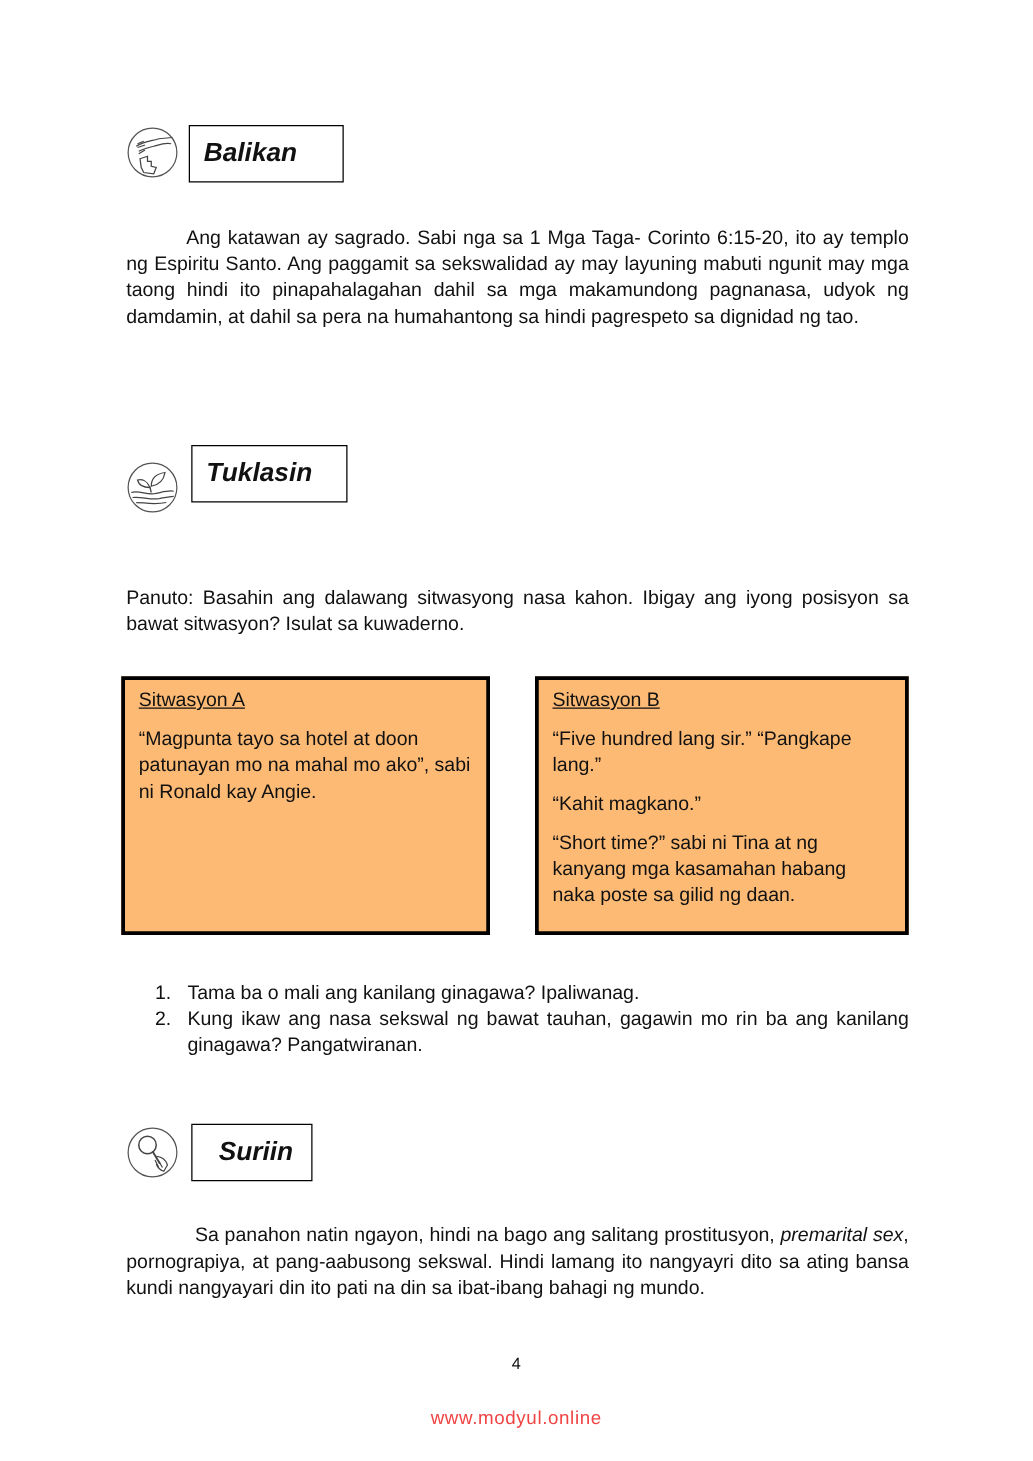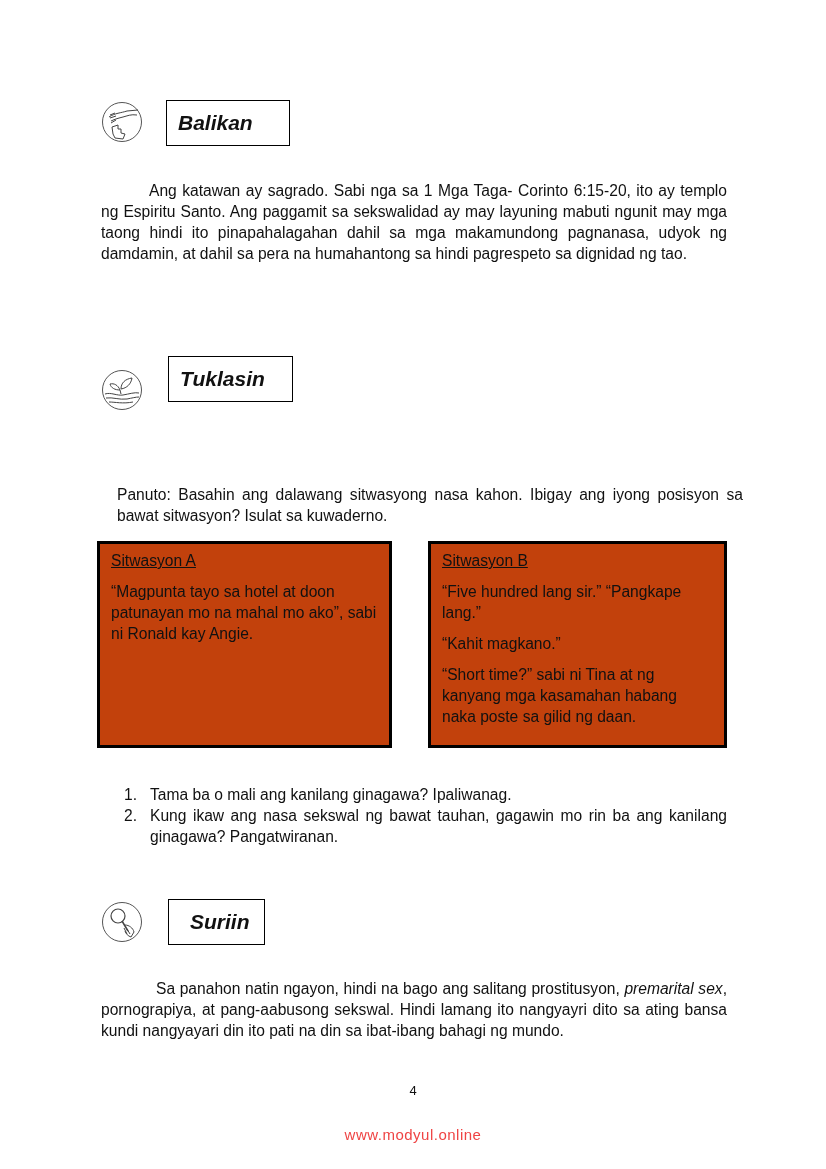--- a/index.html
+++ b/index.html
@@ -2,25 +2,25 @@
 <html><head>
 <meta charset="utf-8">
 <style>
   html, body { margin: 0; padding: 0; background: #ffffff; }
   body { width: 826px; height: 1169px; position: relative; overflow: hidden;
          font-family: "Liberation Sans", sans-serif; color: #111; }
   .sec-icon { position: absolute; width: 42px; height: 42px; }
   .sec-icon svg { width: 42px; height: 42px; display: block; }
   .sec-title { position: absolute; border: 1px solid #000; background: #fff;
                font-weight: bold; font-style: italic; font-size: 21px;
-               box-sizing: border-box; padding-left: 11px; display: flex; align-items: center; margin-left: 15px; }
+               box-sizing: border-box; padding-left: 11px; display: flex; align-items: center; }
   .para { position: absolute; left: 101px; width: 626px; font-size: 15.6px; line-height: 21px;
           text-align: justify; }
   .indent { text-indent: 48px; }
-  .box { position: absolute; border: 3px solid #000; box-sizing: border-box; background: #c2410c;
+  .box { position: absolute; border: 3px solid #000; box-sizing: border-box; background: #fdba74;
          font-size: 15.6px; line-height: 21px; padding: 6px 10px 0 11px; }
   .box .heading { text-decoration: underline; margin-bottom: 10px; }
   .box p { margin: 0 0 10px 0; }
   .qlist { position: absolute; left: 124px; width: 603px; margin: 0; padding: 0; list-style: none;
            font-size: 15.6px; line-height: 21px; }
   .qlist li { position: relative; padding-left: 26px; text-align: justify; }
   .qlist .num { position: absolute; left: 0; top: 0; }
   .pagenum { position: absolute; left: 0; width: 826px; top: 1083px; text-align: center; font-size: 13px; }
   .watermark { position: absolute; left: 0; width: 826px; top: 1126px; text-align: center;
                font-size: 15px; color: #ef4444; letter-spacing: 0.5px; }
@@ -47,21 +47,21 @@
     <circle cx="21" cy="21" r="19.5" fill="none" stroke="#555" stroke-width="1"></circle>
     <path d="M20 20 C20 14, 24 10, 31 9 C30 15, 26 19, 20 20 Z" fill="none" stroke="#444" stroke-width="1"></path>
     <path d="M19 21 C17 16, 13 14, 9 15 C10 19, 14 21, 19 21 Z" fill="none" stroke="#444" stroke-width="1"></path>
     <path d="M19 21 L20 25" stroke="#444" stroke-width="1"></path>
     <path d="M4 25 C10 23, 16 27, 22 26 C28 25, 34 23, 38 24 M5 29 C12 28, 18 31, 26 30 C31 29, 35 28, 38 28 M8 33 C14 33, 22 35, 32 33" fill="none" stroke="#444" stroke-width="1"></path>
   </svg>
 </div>
 <div class="sec-title" style="left:153px; top:356px; width:125px; height:46px;">
   <span>Tuklasin</span>
 </div>
-<p class="para" style="top:468px; margin:16px;">Panuto: Basahin ang dalawang sitwasyong nasa kahon. Ibigay ang iyong posisyon sa bawat sitwasyon? Isulat sa kuwaderno.</p>
+<p class="para" style="top:468px; margin:0;">Panuto: Basahin ang dalawang sitwasyong nasa kahon. Ibigay ang iyong posisyon sa bawat sitwasyon? Isulat sa kuwaderno.</p>
 
 <div class="box" style="left:97px; top:541px; width:295px; height:207px;">
   <div class="heading">Sitwasyon A</div>
   <p>“Magpunta tayo sa hotel at doon patunayan mo na mahal mo ako”, sabi ni Ronald kay Angie.</p>
 </div>
 
 <div class="box" style="left:428px; top:541px; width:299px; height:207px;">
   <div class="heading">Sitwasyon B</div>
   <p>“Five hundred lang sir.” “Pangkape lang.”</p>
   <p>“Kahit magkano.”</p>

